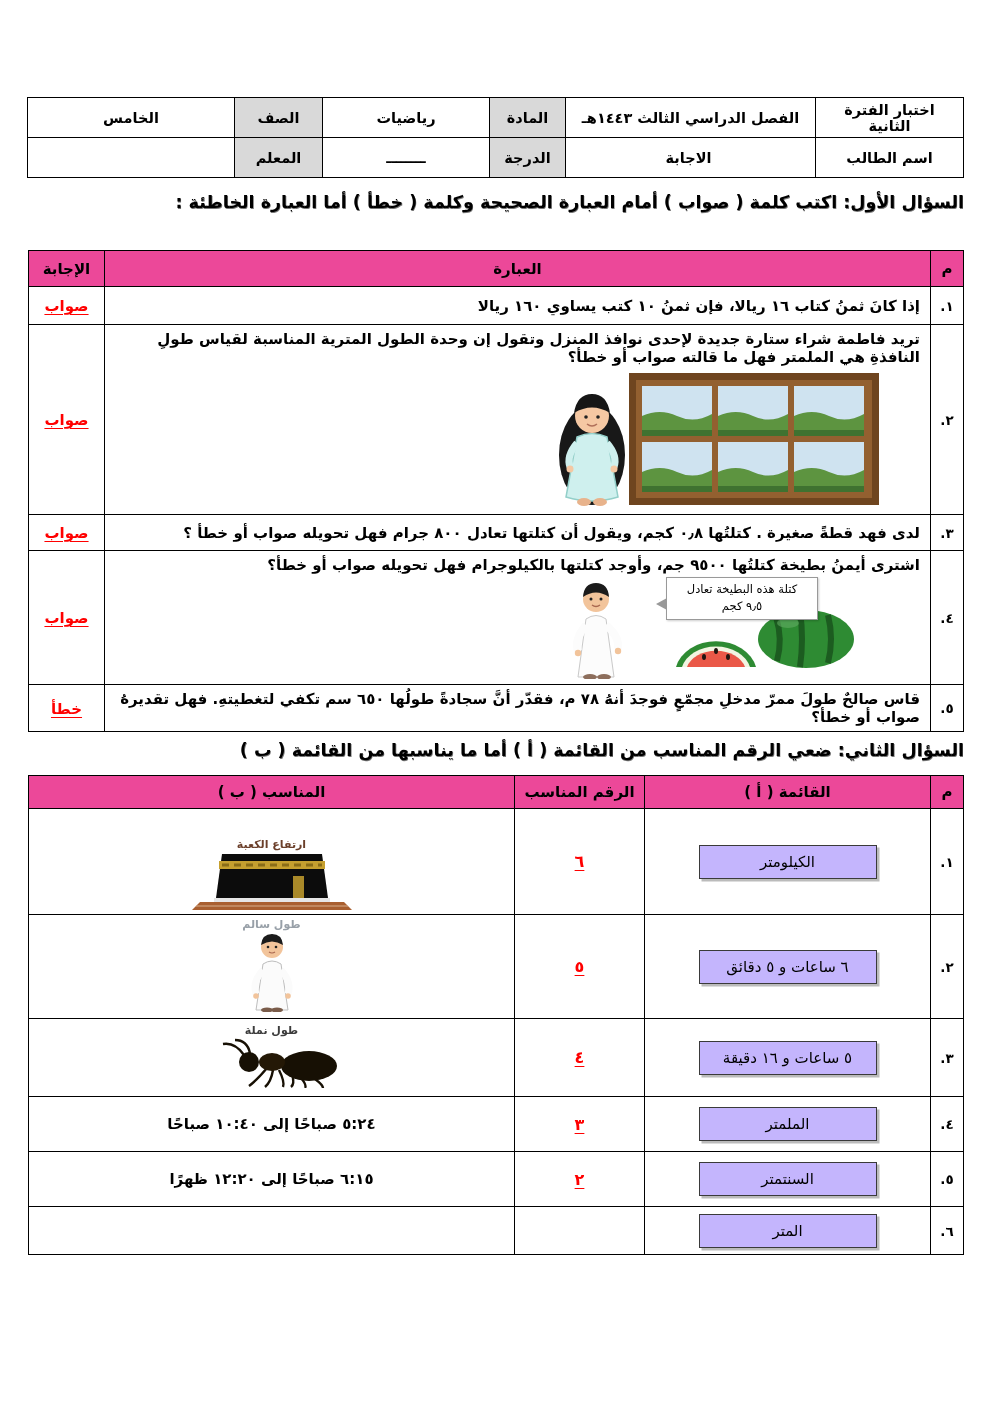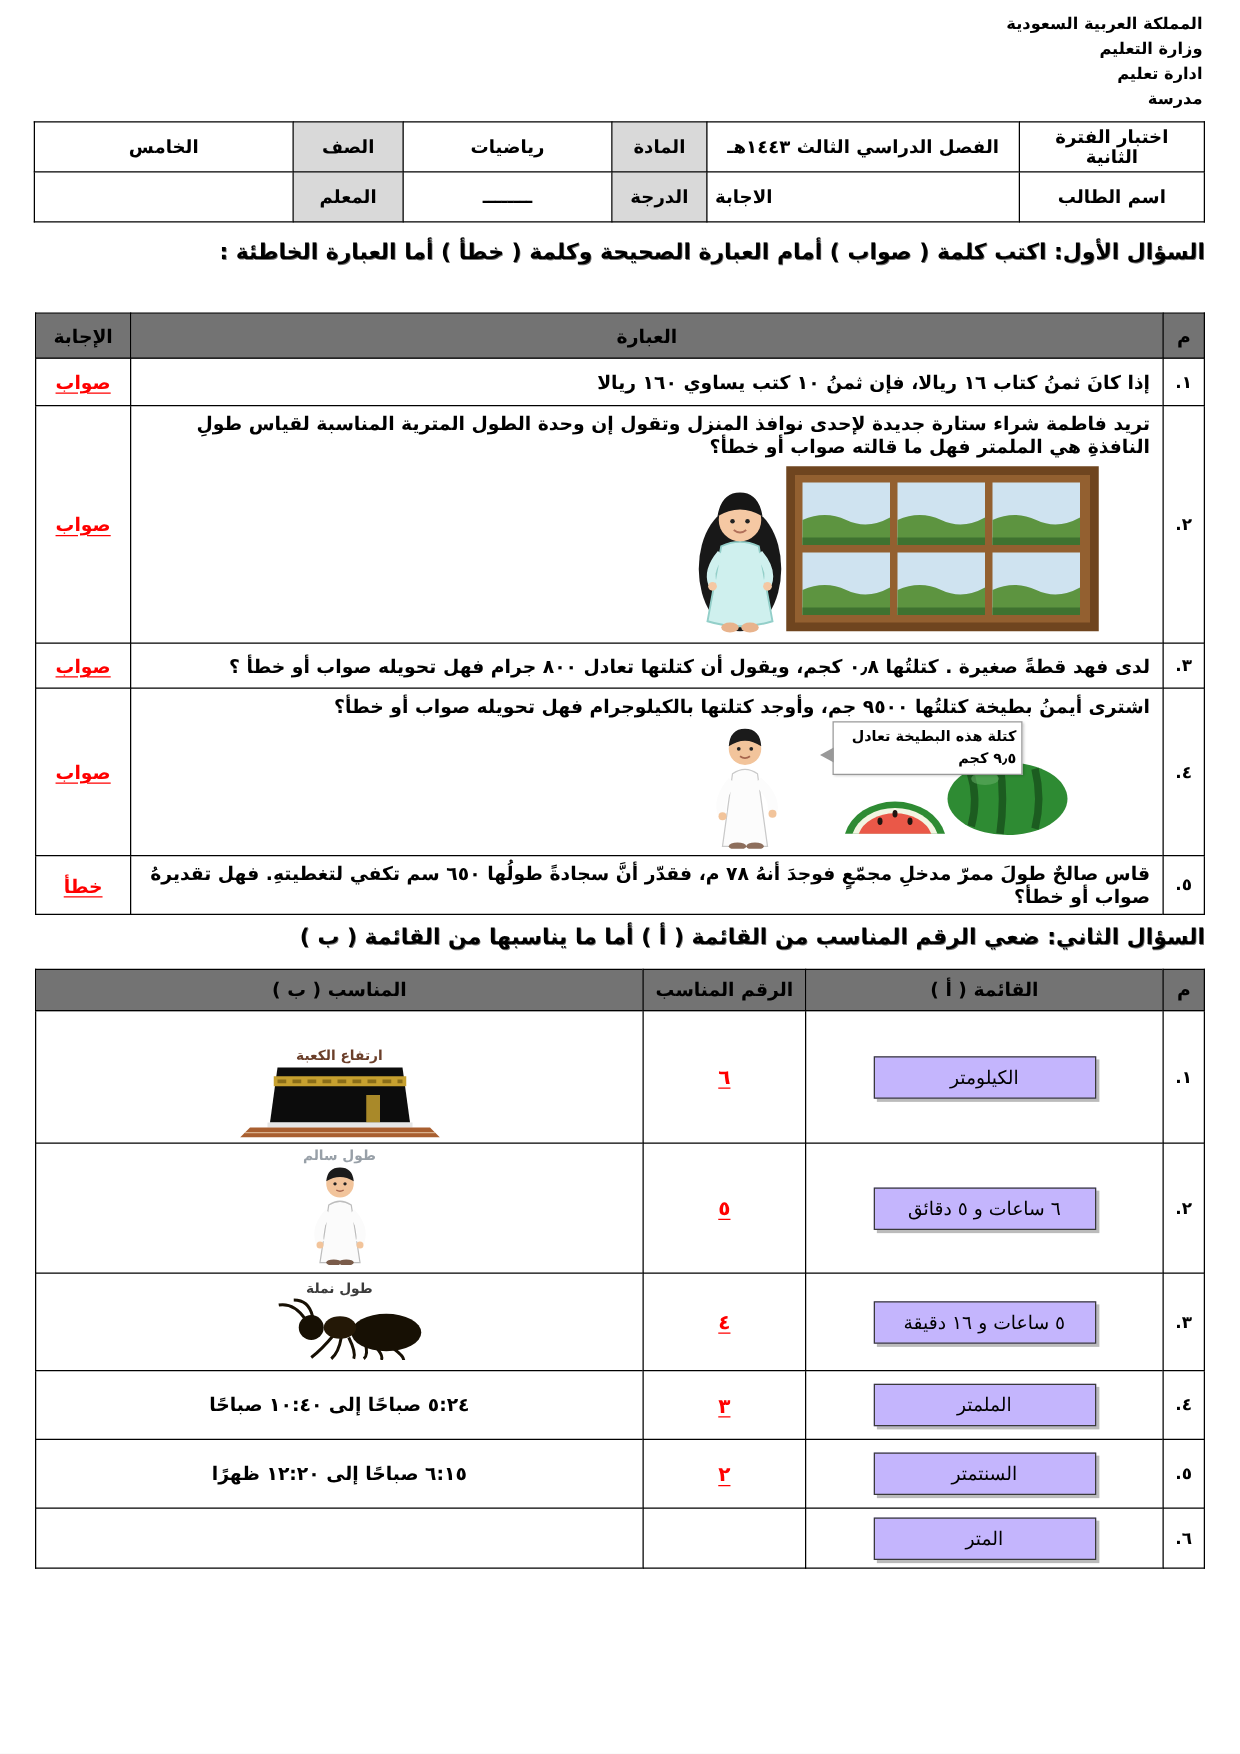--- a/index.html
+++ b/index.html
@@ -21,49 +21,49 @@
   .emblem { display:inline-block; width:38px; height:38px; }
   .logo-blur { margin:3px auto 0; width:172px; height:15px; border-radius:8px;
     background:#7ab895; opacity:.55; filter:blur(3px); }
   
   table { border-collapse:collapse; table-layout:fixed; background:#fff; }
   th, td { border:1.6px solid #000; }
   
   .info-table { position:absolute; top:97px; right:28px; width:936px; }
   .info-table td { height:40px; text-align:center; font-weight:bold; font-size:14.5px; padding:2px 6px; }
   .info-table td.gray { background:#d9d9d9; }
-  .info-table td.rt { text-align:left; padding-right:10px; }
+  .info-table td.rt { text-align:center; padding-right:10px; }
   
   .q-heading { position:absolute; right:28px; width:936px; text-align:right;
     font-size:17.5px; font-weight:bold; text-shadow:.6px .6px 0 #777; }
   .q1 { top:192px; }
   .q2 { top:740px; }
   
   .qtable { position:absolute; right:28px; width:936px; }
-  .qtable th { font-size:15px; font-weight:bold; text-align:center; background:#737373; }
+  .qtable th { font-size:15px; font-weight:bold; text-align:center; background:#ec4899; }
   .t1 { top:250px; }
   .t1 th { height:36px; }
   .t1 col.c1 { width:33px; } .t1 col.c3 { width:76px; }
   .t1 td.numcell { text-align:center; font-weight:bold; font-size:13.5px; }
   .t1 td.stmt { padding:5px 10px; font-weight:bold; font-size:15px; text-align:right; }
   .t1 td.ans { text-align:center; }
   .answer-word { color:#ff0000; font-weight:bold; font-size:15px;
     text-decoration:underline; text-underline-offset:3px; }
   .t1 tr.r0 td { height:38px; }
   .t1 tr.r1 td { height:173px; }
   .t1 tr.r2 td { height:36px; }
   .t1 tr.r3 td { height:128px; }
   .t1 tr.r4 td { height:44px; }
   .fig { display:block; }
   .fig-girl-window { width:345px; height:138px; margin:5px 38px 0 auto; }
   .fig-boy-melon { position:relative; width:340px; height:102px; margin:3px 32px 0 auto; }
   .bm-art { position:absolute; inset:0; }
   .speech-bubble { position:absolute; left:118px; top:0; width:152px; min-height:36px;
-    border:1px solid #999; background:#fff; padding:3px 4px; text-align:right;
-    font-size:11.5px; font-weight:bold; line-height:1.5; box-shadow:1px 1px 2px rgba(0,0,0,.2); }
+    border:1px solid #999; background:#fff; padding:3px 4px; text-align:center;
+    font-size:11.5px; font-weight:normal; line-height:1.5; box-shadow:1px 1px 2px rgba(0,0,0,.2); }
   .speech-bubble::after { content:""; position:absolute; left:-11px; top:20px;
     border-top:6px solid transparent; border-bottom:6px solid transparent; border-right:11px solid #999; }
   
   .t2 { top:775px; }
   .t2 th { height:33px; }
   .t2 col.d1 { width:33px; } .t2 col.d2 { width:286px; } .t2 col.d3 { width:130px; }
   .t2 td { text-align:center; vertical-align:middle; font-size:15px; }
   .t2 td.numcell { font-weight:bold; font-size:13.5px; }
   .t2 tr.s0 td { height:82px; }
   .t2 tr.s1 td { height:104px; }
@@ -82,26 +82,20 @@
   .kaaba-cap { color:#6b3f2a; letter-spacing:1px;margin-top:29px; }
   .salem-cap { color:#98a0a8; }
   .ant-cap { color:#3c3c3c; }
   .dircell { direction:rtl; }
 </style>
 </head>
 <body>
 
 <div class="page">
 
-  <div class="gov-header">
-    <div>المملكة العربية السعودية</div>
-    <div>وزارة التعليم</div>
-    <div>ادارة تعليم</div>
-    <div>مدرسة</div>
-  </div>
 
 
   <table class="info-table">
     <colgroup>
       <col style="width:148px">
         <col style="width:250px">
         <col style="width:76px">
       <col style="width:167px">
         <col style="width:88px">
         <col style="width:207px">

